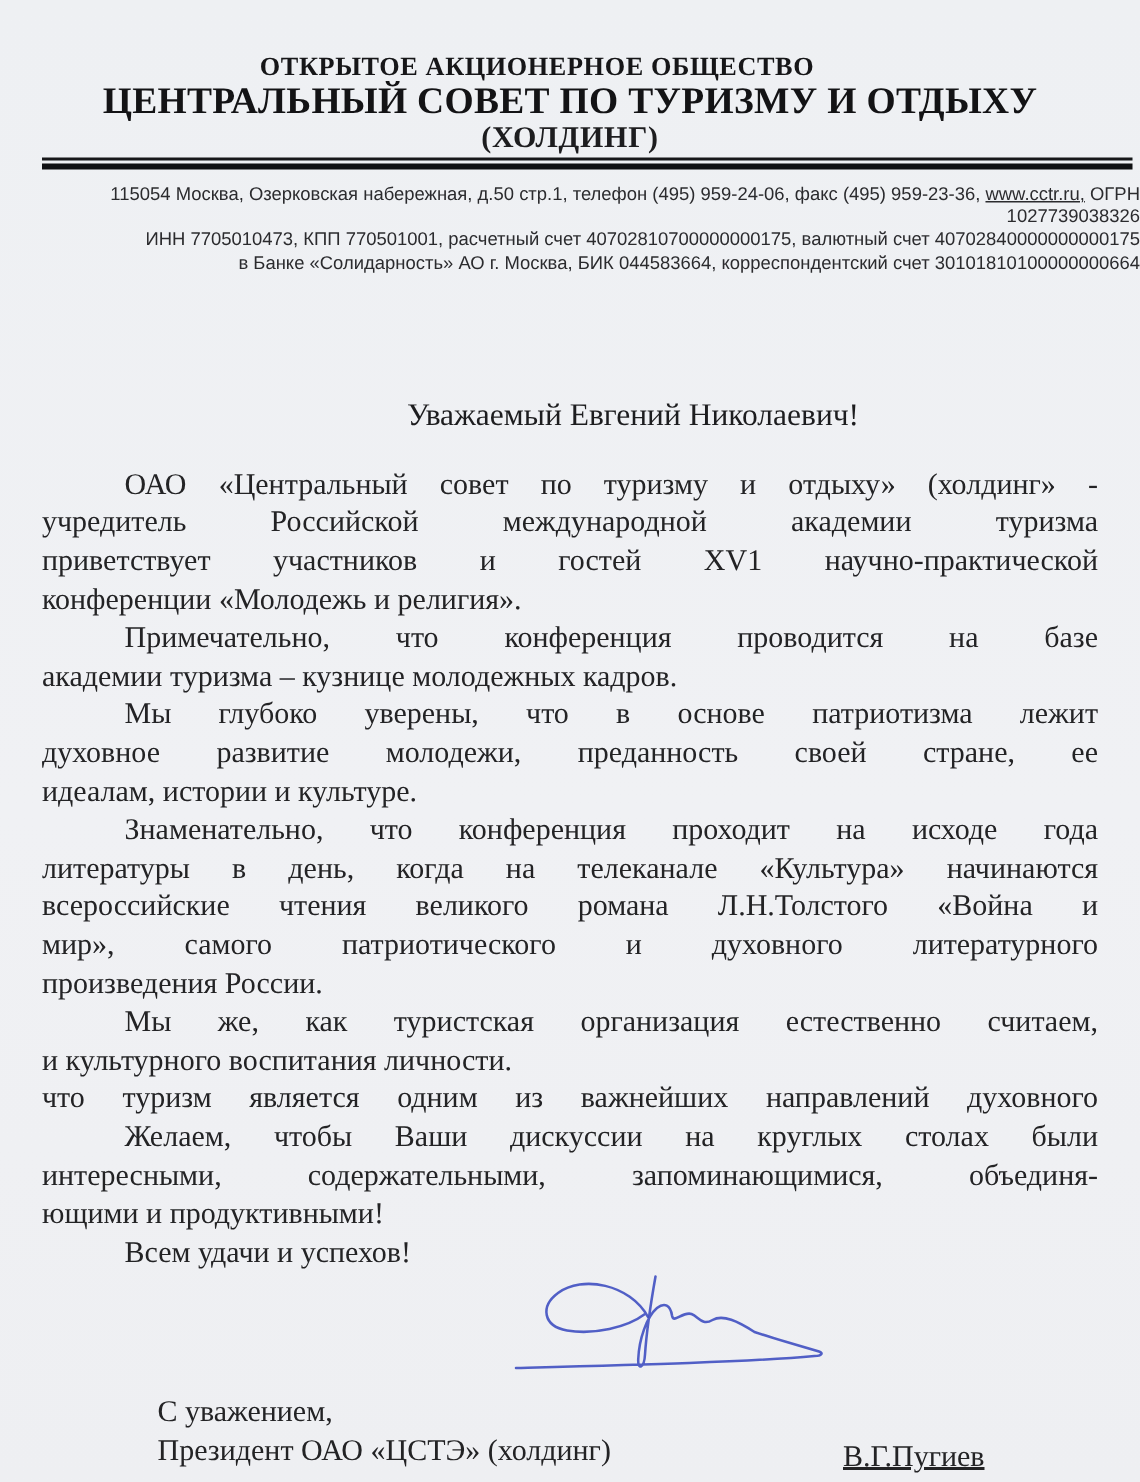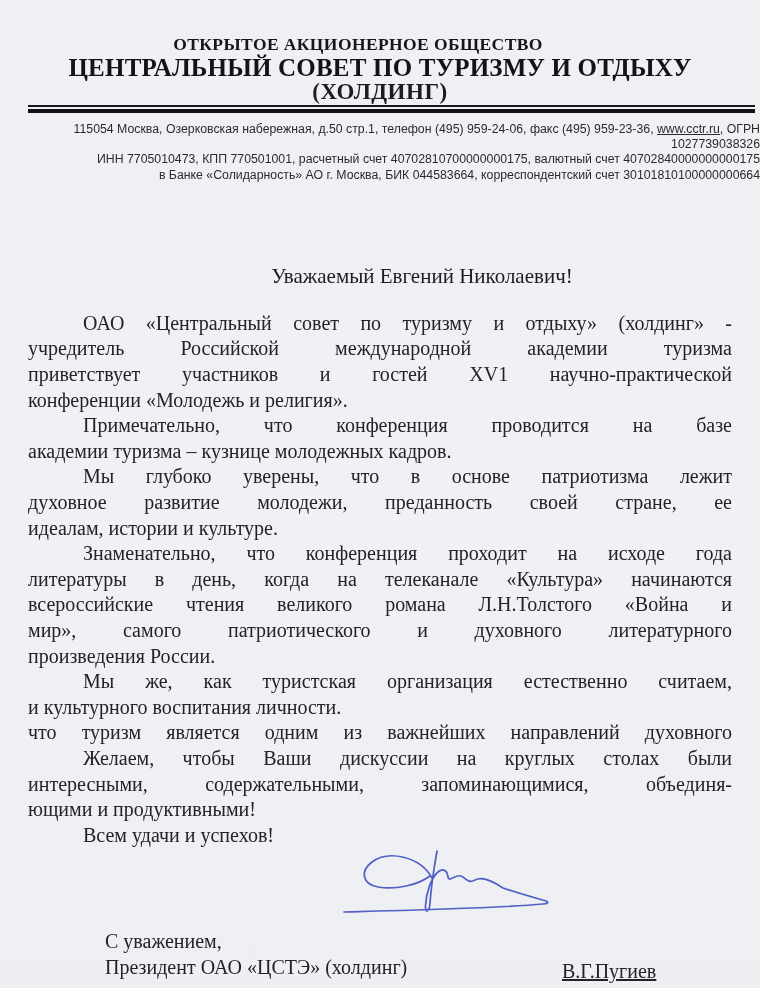--- a/index.html
+++ b/index.html
@@ -16,21 +16,21 @@
   
   .letterhead { padding-top:34px; text-align:center; }
   .org-type {
     font-size:17.5px; font-weight:bold; line-height:20px;
     letter-spacing:0.4px; margin-right:44px; color:#161618;
   }
   .org-name {
     font-size:25px; font-weight:bold; line-height:28px;
     letter-spacing:0.2px; color:#131315;
   }
-  .org-suffix { font-size:23px; font-weight:bold; line-height:20px; letter-spacing:0.5px; }
+  .org-suffix { font-size:20px; font-weight:bold; line-height:20px; letter-spacing:0.5px; }
   .rule {
     margin:3px 5px 0 28px;
     height:2px;
     border-top:2px solid #17181a;
     border-bottom:4.5px solid #101113;
     background:transparent;
   }
   .contact {
     margin-top:9px;
     font-family:"Liberation Sans", sans-serif;

